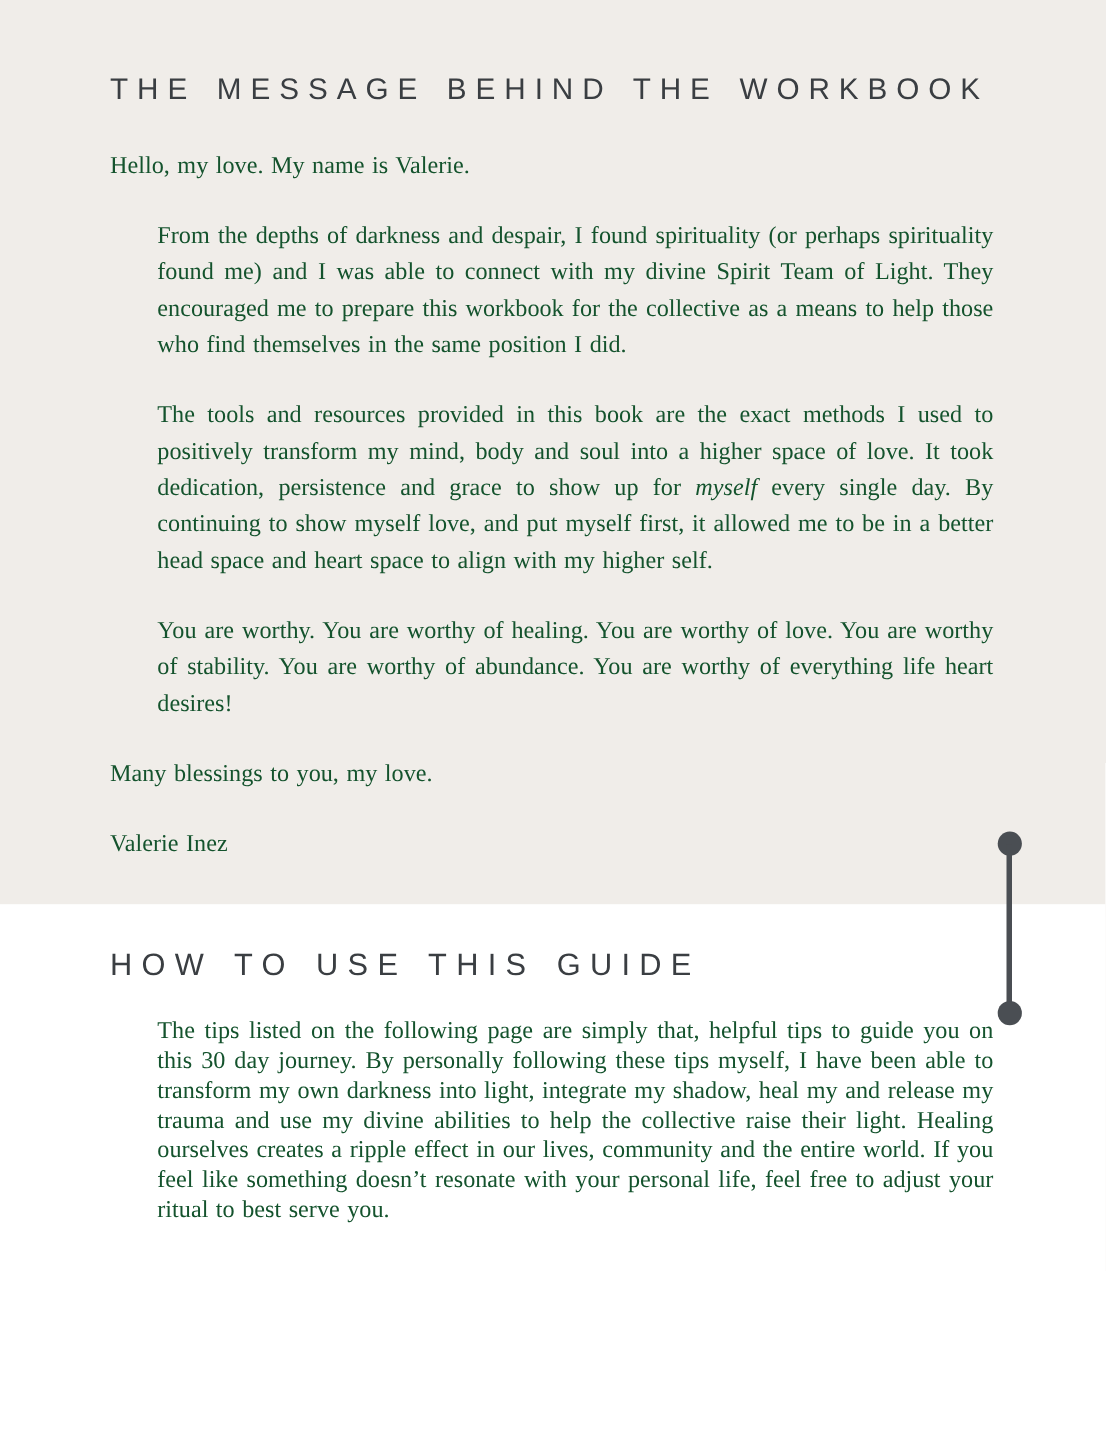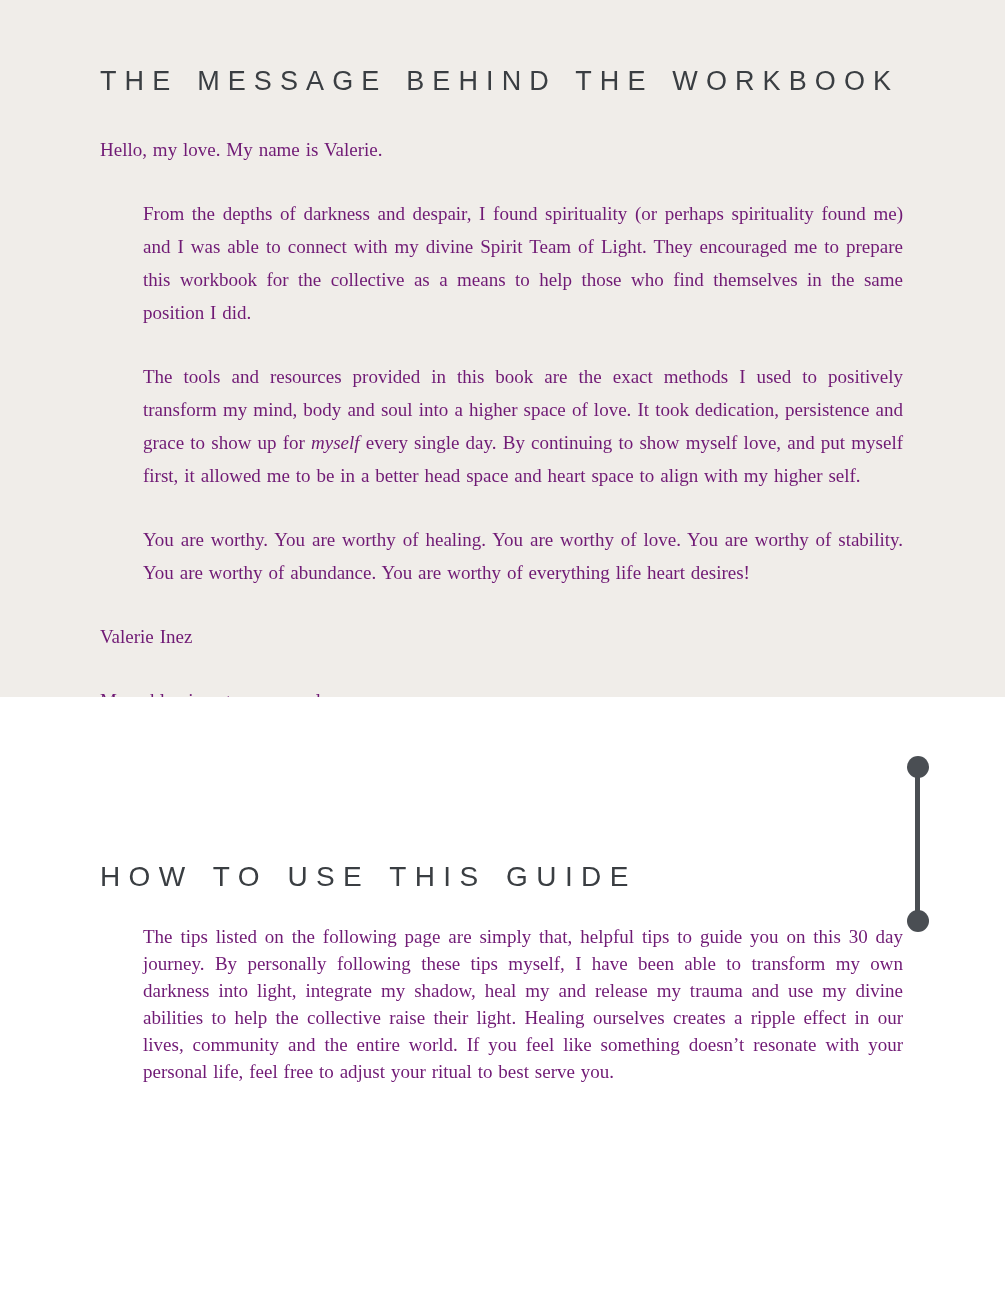--- a/index.html
+++ b/index.html
@@ -11,21 +11,21 @@
     width: 1005px;
     height: 1301px;
     background: #ffffff;
     overflow: hidden;
   }
 
   .section-top {
     position: absolute;
     top: 0; left: 0;
     width: 1005px;
-    height: 697px;
+    height: 822px;
     background: #f0ede9;
     padding: 66px 102px 0 100px;
     overflow: hidden;
   }
 
   .section-bottom {
     position: absolute;
     top: 833px; left: 0;
     width: 1005px;
     height: 468px;
@@ -40,23 +40,23 @@
     color: #3a3e42;
     letter-spacing: 0.30em;
     word-spacing: 0.12em;
     line-height: 1.15;
     white-space: nowrap;
   }
   h1 { font-size: 27px; margin-bottom: 36px; }
   h2 { font-size: 28px; margin-bottom: 30px; }
 
   p {
-    font-size: 19px;
+    font-size: 22px;
     line-height: 33px;
-    color: #701a75;
+    color: #14532d;
     margin-bottom: 31px;
     word-spacing: 0.06em;
   }
   .just { text-align: justify; margin-left: 43px; }
   .section-bottom p { line-height: 27px; }
   .section-bottom .final { margin-top: 1px; }
   em { font-style: italic; }
 
   .connector {
     position: absolute;
@@ -89,23 +89,23 @@
     <h1>THE MESSAGE BEHIND THE WORKBOOK</h1>
 
     <p class="single">Hello, my love. My name is Valerie.</p>
 
     <p class="just">From the depths of darkness and despair, I found spirituality (or perhaps spirituality found me) and I was able to connect with my divine Spirit Team of Light. They encouraged me to prepare this workbook for the collective as a means to help those who find themselves in the same position I did.</p>
 
     <p class="just"><span>The tools and resources provided in this book are the exact methods I used to positively transform my mind, body and soul into a higher space of love. It took dedication, persistence and grace to show up for </span><em>myself</em><span> every single day. By continuing to show myself love, and put myself first, it allowed me to be in a better head space and heart space to align with my higher self.</span></p>
 
     <p class="just">You are worthy. You are worthy of healing. You are worthy of love. You are worthy of stability. You are worthy of abundance. You are worthy of everything life heart desires!</p>
 
+    <p class="single">Many blessings to you, my love.</p>
+
     <p class="single">Valerie Inez</p>
-
-    <p class="single">Many blessings to you, my love.</p>
   </section>
 
   <section class="section-bottom">
     <h2>HOW TO USE THIS GUIDE</h2>
 
     <p class="just">The tips listed on the following page are simply that, helpful tips to guide you on this 30 day journey. By personally following these tips myself, I have been able to transform my own darkness into light, integrate my shadow, heal my and release my trauma and use my divine abilities to help the collective raise their light. Healing ourselves creates a ripple effect in our lives, community and the entire world. If you feel like something doesn’t resonate with your personal life, feel free to adjust your ritual to best serve you.</p>
 
   </section>
 
   <div class="connector">

